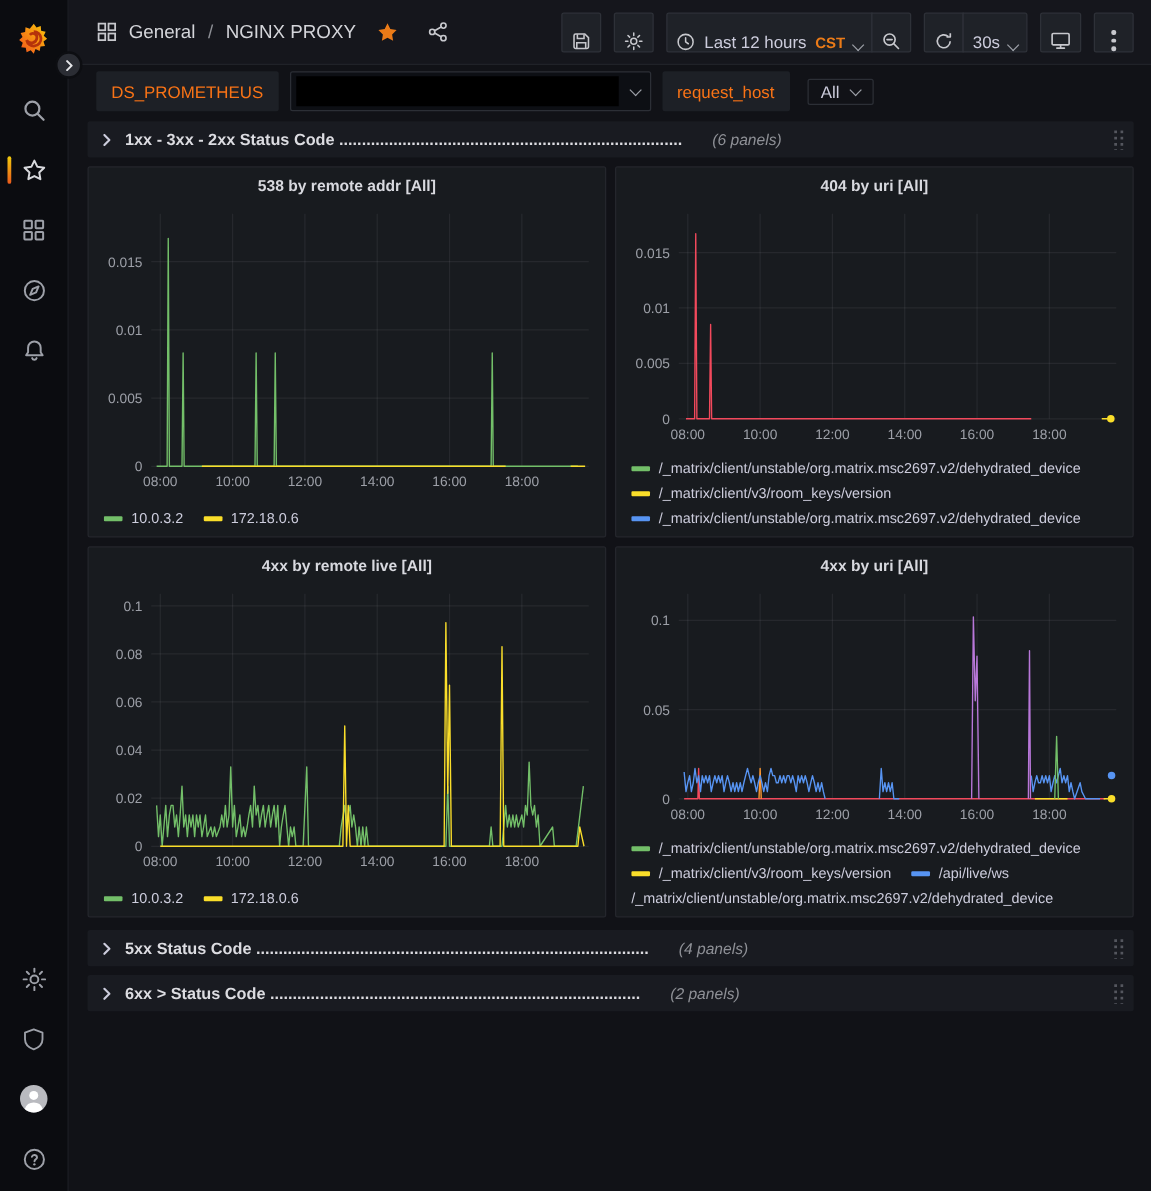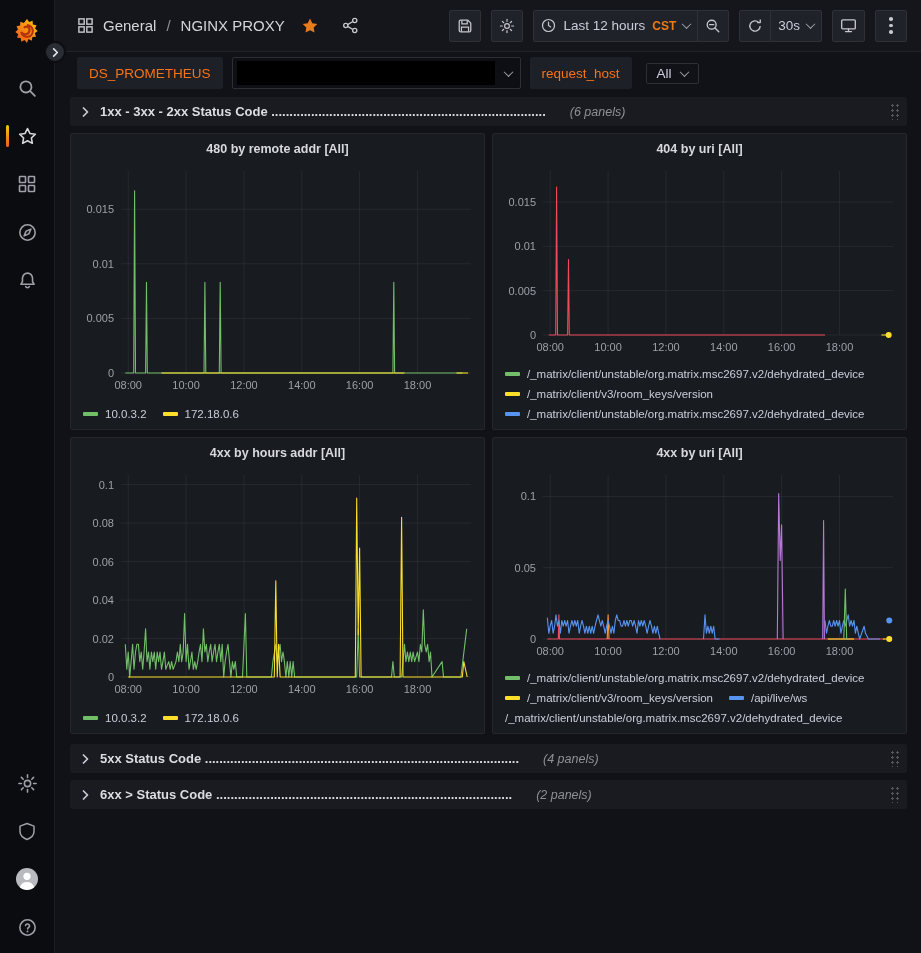--- a/index.html
+++ b/index.html
@@ -40,21 +40,21 @@
   .navbar {
     height: 52px; flex: none; display: flex; align-items: center;
     padding: 0 14px 0 22px; background: #15161c; border-bottom: 1px solid #202228;
   }
   .crumb { display: flex; align-items: center; gap: 9px; font-size: 15px; color: #d4d5da; }
   .crumb .sep { color: #8e9096; padding: 0 1px; }
   .crumb-star { margin-left: 7px; cursor: pointer; display: flex; }
   .crumb-share { margin-left: 14px; cursor: pointer; display: flex; color: #c7c8cd; }
   .nav-actions { margin-left: auto; display: flex; align-items: center; gap: 10px; }
   .btn {
-    height: 32px; min-width: 32px; padding: 0 7px; display: flex; align-items: center;
+    height: 32px; min-width: 32px; padding: 0 7px; display: flex; align-items: flex-end;
     justify-content: center; gap: 7px; background: #1f2228; border: 1px solid #2e3138;
     border-radius: 2px; color: #ccccdc; font-size: 13.5px; cursor: pointer; white-space: nowrap;
   }
   .btn-group { display: flex; }
   .btn-group .btn + .btn { margin-left: -1px; border-top-left-radius: 0; border-bottom-left-radius: 0; }
   .btn-group .btn:first-child { border-top-right-radius: 0; border-bottom-right-radius: 0; }
   .tz { color: #eb7b18; font-size: 12px; font-weight: 700; }
   .chev { width: 7px; height: 7px; border-right: 1.6px solid #9da0a8; border-bottom: 1.6px solid #9da0a8; transform: rotate(45deg) translate(-1px,-1px); flex: none; }
   .kebab { display: flex; flex-direction: column; gap: 3px; }
   .kebab i { width: 3.5px; height: 3.5px; border-radius: 50%; background: #c7c8cd; }
@@ -306,21 +306,21 @@
             </svg>
         </span>
         <span class="rtitle"><span>1xx - 3xx - 2xx Status Code</span><span> ............................................................................</span></span>
         <span class="rcount">(6 panels)</span>
         <span class="drag"></span>
       </div>
 
 
       <div class="grid2">
         <section class="panel">
-          <h2 class="ptitle">480 by remote addr [All]</h2>
+          <h2 class="ptitle">538 by remote addr [All]</h2>
           <div class="chart-wrap"><svg width="403" height="236" viewBox="0 0 403 236">
                 <line x1="51.231404958677686" y1="12" x2="51.231404958677686" y2="214" stroke="rgba(204,204,220,0.08)" stroke-width="1"></line>
                 <text x="51.231404958677686" y="230" fill="#9da0a8" font-size="11" text-anchor="middle" class="axis">08:00</text>
                 <line x1="109.08264462809917" y1="12" x2="109.08264462809917" y2="214" stroke="rgba(204,204,220,0.08)" stroke-width="1"></line>
                 <text x="109.08264462809917" y="230" fill="#9da0a8" font-size="11" text-anchor="middle" class="axis">10:00</text>
                 <line x1="166.93388429752065" y1="12" x2="166.93388429752065" y2="214" stroke="rgba(204,204,220,0.08)" stroke-width="1"></line>
                 <text x="166.93388429752065" y="230" fill="#9da0a8" font-size="11" text-anchor="middle" class="axis">12:00</text>
                 <line x1="224.78512396694214" y1="12" x2="224.78512396694214" y2="214" stroke="rgba(204,204,220,0.08)" stroke-width="1"></line>
                 <text x="224.78512396694214" y="230" fill="#9da0a8" font-size="11" text-anchor="middle" class="axis">14:00</text>
                 <line x1="282.6363636363636" y1="12" x2="282.6363636363636" y2="214" stroke="rgba(204,204,220,0.08)" stroke-width="1"></line>
@@ -402,21 +402,21 @@
                 <div class="l-item">
                   <span>/_matrix/client/v3/room_keys/version</span>
                 </div>
                 <div class="l-item">
                   <span>/sw.js</span>
                 </div>
               </div>
             </div>
         </section>
         <section class="panel">
-          <h2 class="ptitle">4xx by hours addr [All]</h2>
+          <h2 class="ptitle">4xx by remote live [All]</h2>
           <div class="chart-wrap"><svg width="403" height="236" viewBox="0 0 403 236">
                 <line x1="51.231404958677686" y1="12" x2="51.231404958677686" y2="214" stroke="rgba(204,204,220,0.08)" stroke-width="1"></line>
                 <text x="51.231404958677686" y="230" fill="#9da0a8" font-size="11" text-anchor="middle" class="axis">08:00</text>
                 <line x1="109.08264462809917" y1="12" x2="109.08264462809917" y2="214" stroke="rgba(204,204,220,0.08)" stroke-width="1"></line>
                 <text x="109.08264462809917" y="230" fill="#9da0a8" font-size="11" text-anchor="middle" class="axis">10:00</text>
                 <line x1="166.93388429752065" y1="12" x2="166.93388429752065" y2="214" stroke="rgba(204,204,220,0.08)" stroke-width="1"></line>
                 <text x="166.93388429752065" y="230" fill="#9da0a8" font-size="11" text-anchor="middle" class="axis">12:00</text>
                 <line x1="224.78512396694214" y1="12" x2="224.78512396694214" y2="214" stroke="rgba(204,204,220,0.08)" stroke-width="1"></line>
                 <text x="224.78512396694214" y="230" fill="#9da0a8" font-size="11" text-anchor="middle" class="axis">14:00</text>
                 <line x1="282.6363636363636" y1="12" x2="282.6363636363636" y2="214" stroke="rgba(204,204,220,0.08)" stroke-width="1"></line>

